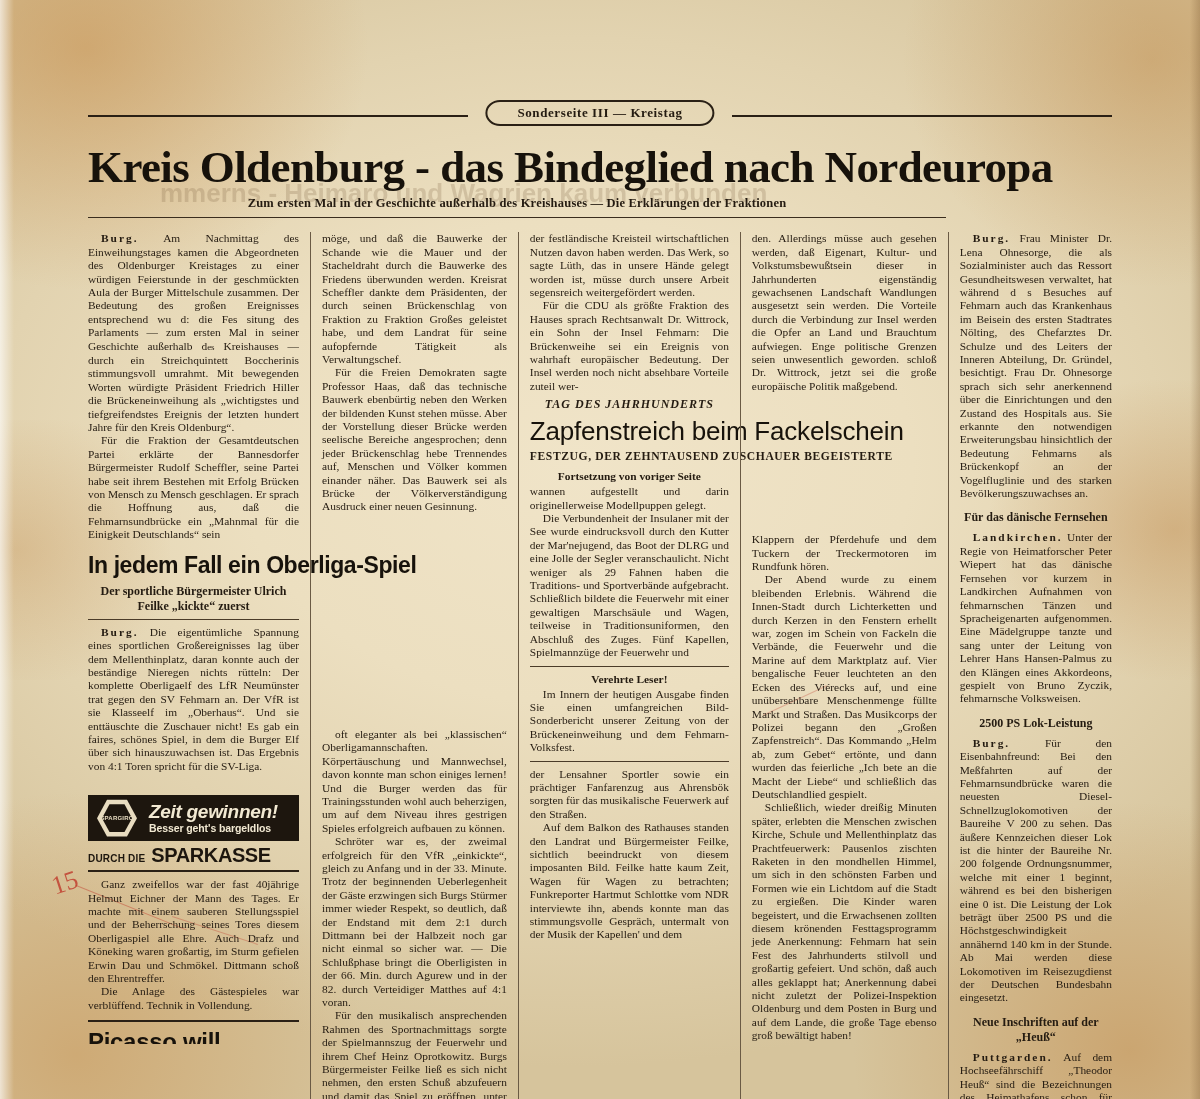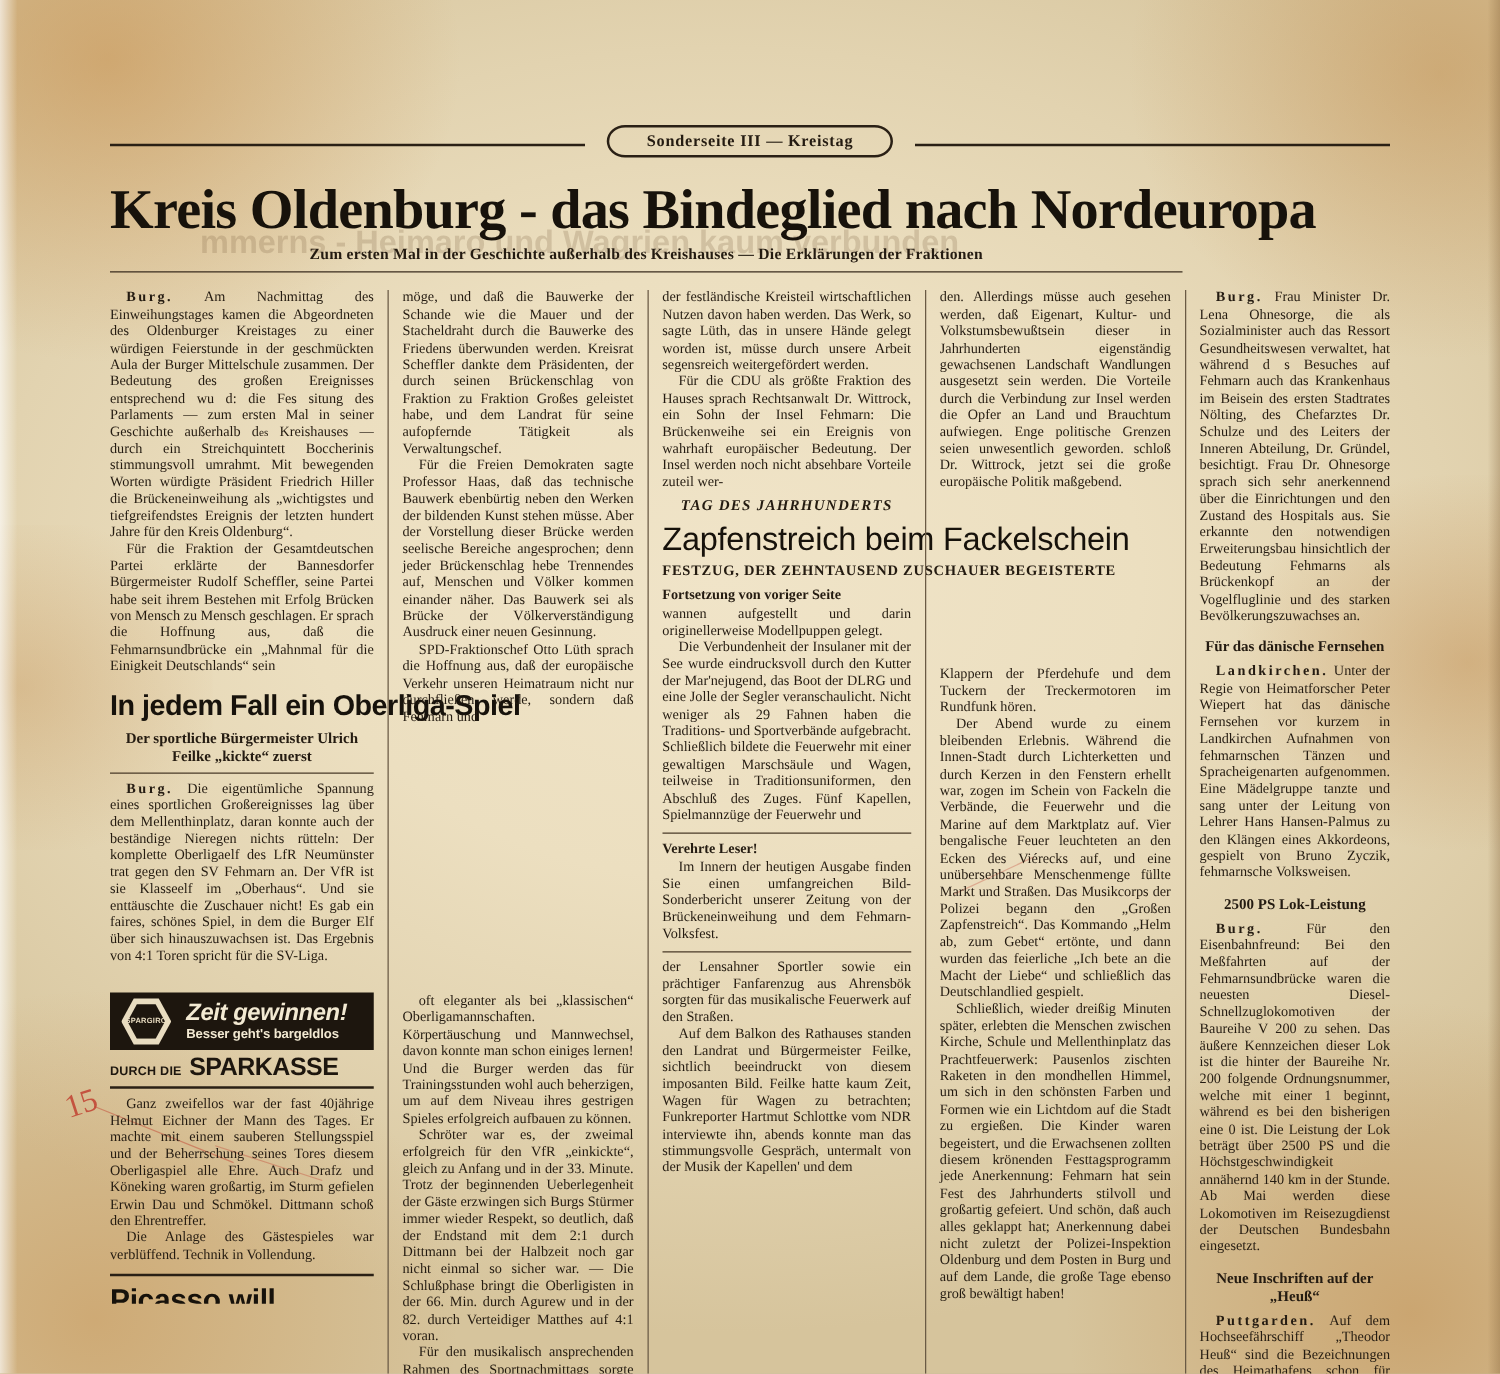--- a/index.html
+++ b/index.html
@@ -206,20 +206,21 @@
     font-size: 12px;
     text-align: center;
     color: #241b11;
     margin: 10px 0 6px 0;
     line-height: 15px;
   }
   .center-bold {
     font-family: "Liberation Serif", serif;
     font-weight: bold;
     font-size: 11.4px;
+    text-align: center;
     color: #241b11;
     margin: 6px 0 3px 0;
   }
 
   
   .oberliga-title {
     font-family: "Liberation Sans", sans-serif;
     font-weight: bold;
     font-size: 23px;
     color: #17120b;
@@ -467,21 +468,20 @@
         <p class="body">Ganz zweifellos war der fast 40jährige Helmut Eichner der Mann des Tages. Er machte mit einem sauberen Stellungsspiel und der Beherrschung seines Tores diesem Oberligaspiel alle Ehre. Auch Drafz und Köneking waren großartig, im Sturm gefielen Erwin Dau und Schmökel. Dittmann schoß den Ehrentreffer.</p>
         <p class="body">Die Anlage des Gästespieles war verblüffend. Technik in Vollendung.</p>
 
         <div class="rule-thick"></div>
         <div class="cut-headline">Picasso will Menschi</div>
       </div>
 
       <div class="col c2">
         <p class="body noindent">möge, und daß die Bauwerke der Schande wie die Mauer und der Stacheldraht durch die Bauwerke des Friedens überwunden werden. Kreisrat Scheffler dankte dem Präsidenten, der durch seinen Brückenschlag von Fraktion zu Fraktion Großes geleistet habe, und dem Landrat für seine aufopfernde Tätigkeit als Verwaltungschef.</p>
         <p class="body">Für die Freien Demokraten sagte Professor Haas, daß das technische Bauwerk ebenbürtig neben den Werken der bildenden Kunst stehen müsse. Aber der Vorstellung dieser Brücke werden seelische Bereiche angesprochen; denn jeder Brückenschlag hebe Trennendes auf, Menschen und Völker kommen einander näher. Das Bauwerk sei als Brücke der Völkerverständigung Ausdruck einer neuen Gesinnung.</p>
-        <p class="body">SPD-Fraktionschef Otto Lüth sprach die Hoffnung aus, daß der europäische Verkehr unseren Heimatraum nicht nur durchfließen werde, sondern daß Fehmarn und</p>
         <div style="height:214px"></div>
         <p class="body">oft eleganter als bei „klassischen“ Oberligamannschaften. Körpertäuschung und Mannwechsel, davon konnte man schon einiges lernen! Und die Burger werden das für Trainingsstunden wohl auch beherzigen, um auf dem Niveau ihres gestrigen Spieles erfolgreich aufbauen zu können.</p>
         <p class="body">Schröter war es, der zweimal erfolgreich für den VfR „einkickte“, gleich zu Anfang und in der 33. Minute. Trotz der beginnenden Ueberlegenheit der Gäste erzwingen sich Burgs Stürmer immer wieder Respekt, so deutlich, daß der Endstand mit dem 2:1 durch Dittmann bei der Halbzeit noch gar nicht einmal so sicher war. — Die Schlußphase bringt die Oberligisten in der 66. Min. durch Agurew und in der 82. durch Verteidiger Matthes auf 4:1 voran.</p>
         <p class="body">Für den musikalisch ansprechenden Rahmen des Sportnachmittags sorgte der Spielmannszug der Feuerwehr und ihrem Chef Heinz Oprotkowitz. Burgs Bürgermeister Feilke ließ es sich nicht nehmen, den ersten Schuß abzufeuern und damit das Spiel zu eröffnen, unter dem Beifall der begeisterten Sportanhänger.</p>
       </div>
 
       <div class="col c3">
         <p class="body noindent">der festländische Kreisteil wirtschaftlichen Nutzen davon haben werden. Das Werk, so sagte Lüth, das in unsere Hände gelegt worden ist, müsse durch unsere Arbeit segensreich weitergefördert werden.</p>
         <p class="body">Für die CDU als größte Fraktion des Hauses sprach Rechtsanwalt Dr. Wittrock, ein Sohn der Insel Fehmarn: Die Brückenweihe sei ein Ereignis von wahrhaft europäischer Bedeutung. Der Insel werden noch nicht absehbare Vorteile zuteil wer-</p>
 

